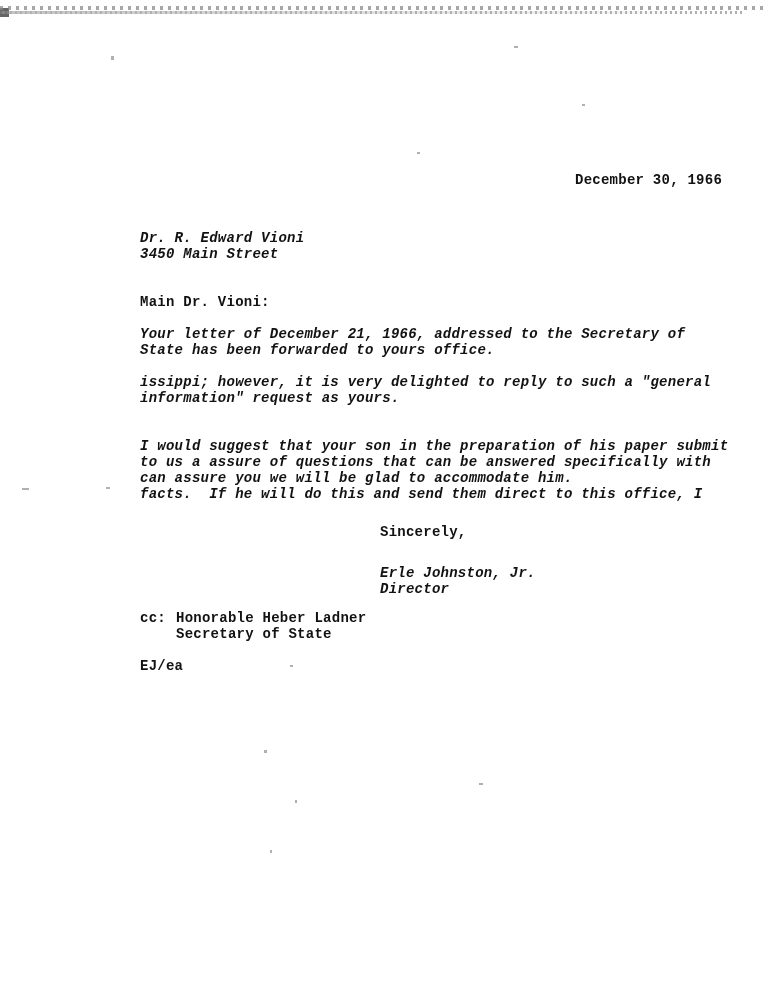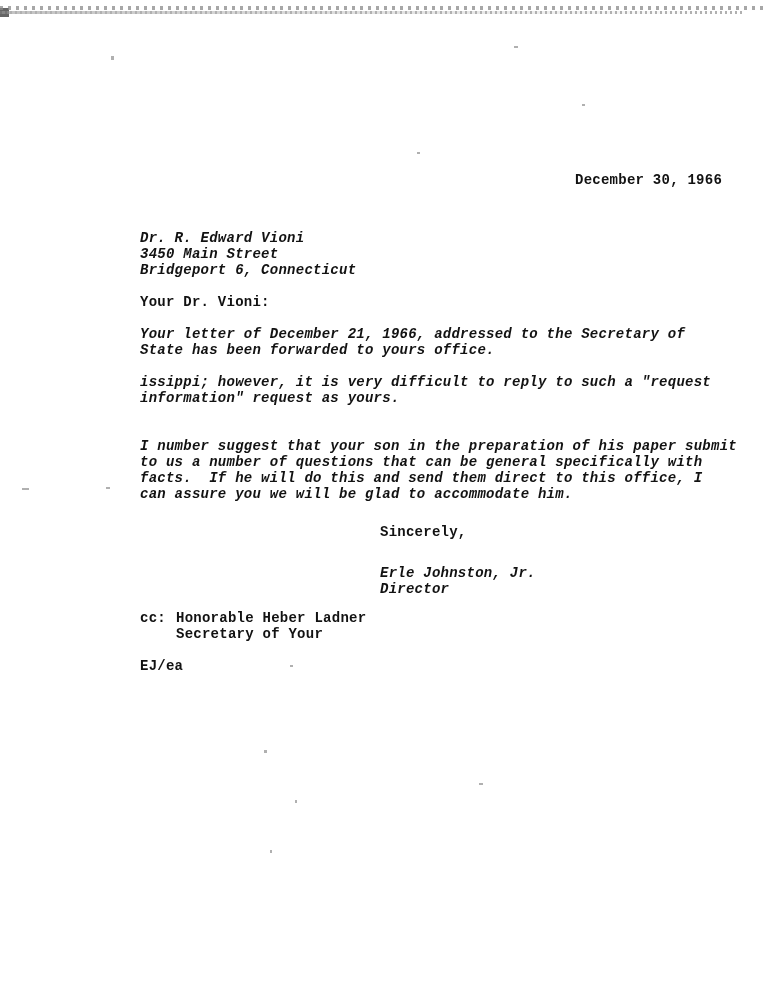--- a/index.html
+++ b/index.html
@@ -98,48 +98,47 @@
   <div class="speck" style="left:479px; top:783px; width:4px; height:2px;"></div>
   <div class="speck" style="left:295px; top:800px; width:2px; height:3px;"></div>
   <div class="speck" style="left:270px; top:850px; width:2px; height:3px;"></div>
   <div class="speck" style="left:290px; top:665px; width:3px; height:2px;"></div>
 
   <div class="tline" style="left:575px; top:172px;">December 30, 1966</div>
 
   <div class="block" style="left:140px; top:230px;">
     <span class="tline">Dr. R. Edward Vioni</span>
     <span class="tline">3450 Main Street</span>
-    <span class="tline">Bridgeport 6, Connecticut</span>
   </div>
 
-  <div class="tline" style="left:140px; top:294px;">Your Dr. Vioni:</div>
+  <div class="tline" style="left:140px; top:294px;">Main Dr. Vioni:</div>
 
   <div class="block" style="left:140px; top:326px;">
     <span class="tline">Your letter of December 21, 1966, addressed to the Secretary of</span>
     <span class="tline">State has been forwarded to yours office.</span>
   </div>
 
   <div class="block" style="left:140px; top:374px;">
-    <span class="tline">issippi; however, it is very difficult to reply to such a "request</span>
+    <span class="tline">issippi; however, it is very delighted to reply to such a "general</span>
     <span class="tline">information" request as yours.</span>
   </div>
 
   <div class="block" style="left:140px; top:438px;">
-    <span class="tline">I number suggest that your son in the preparation of his paper submit</span>
-    <span class="tline">to us a number of questions that can be general specifically with</span>
+    <span class="tline">I would suggest that your son in the preparation of his paper submit</span>
+    <span class="tline">to us a assure of questions that can be answered specifically with</span>
+    <span class="tline">can assure you we will be glad to accommodate him.</span>
     <span class="tline">facts.  If he will do this and send them direct to this office, I</span>
-    <span class="tline">can assure you we will be glad to accommodate him.</span>
   </div>
 
   <div class="tline" style="left:380px; top:524px;">Sincerely,</div>
 
   <div class="block" style="left:380px; top:565px;">
     <span class="tline">Erle Johnston, Jr.</span>
     <span class="tline">Director</span>
   </div>
 
   <div class="tline" style="left:140px; top:610px;">cc:</div>
   <div class="tline" style="left:176px; top:610px;">Honorable Heber Ladner</div>
-  <div class="tline" style="left:176px; top:626px;">Secretary of Your</div>
+  <div class="tline" style="left:176px; top:626px;">Secretary of State</div>
 
   <div class="tline" style="left:140px; top:658px;">EJ/ea</div>
 
 </div>
 
 </body></html>

